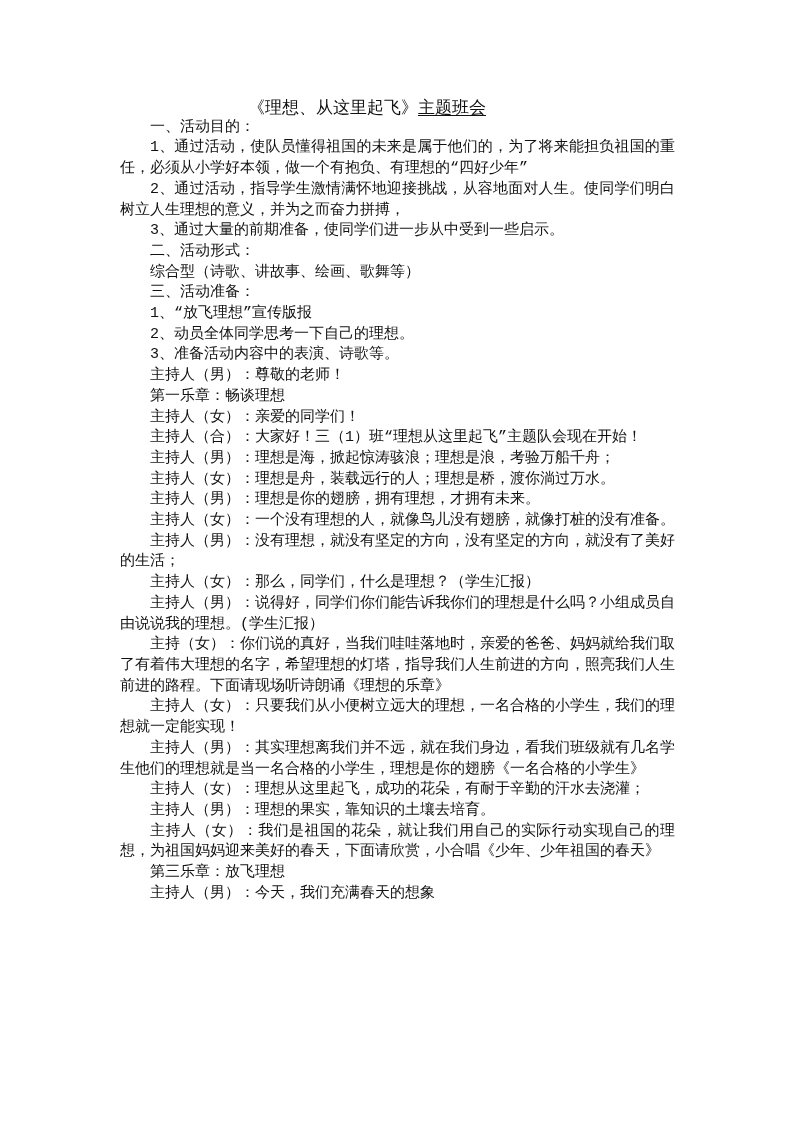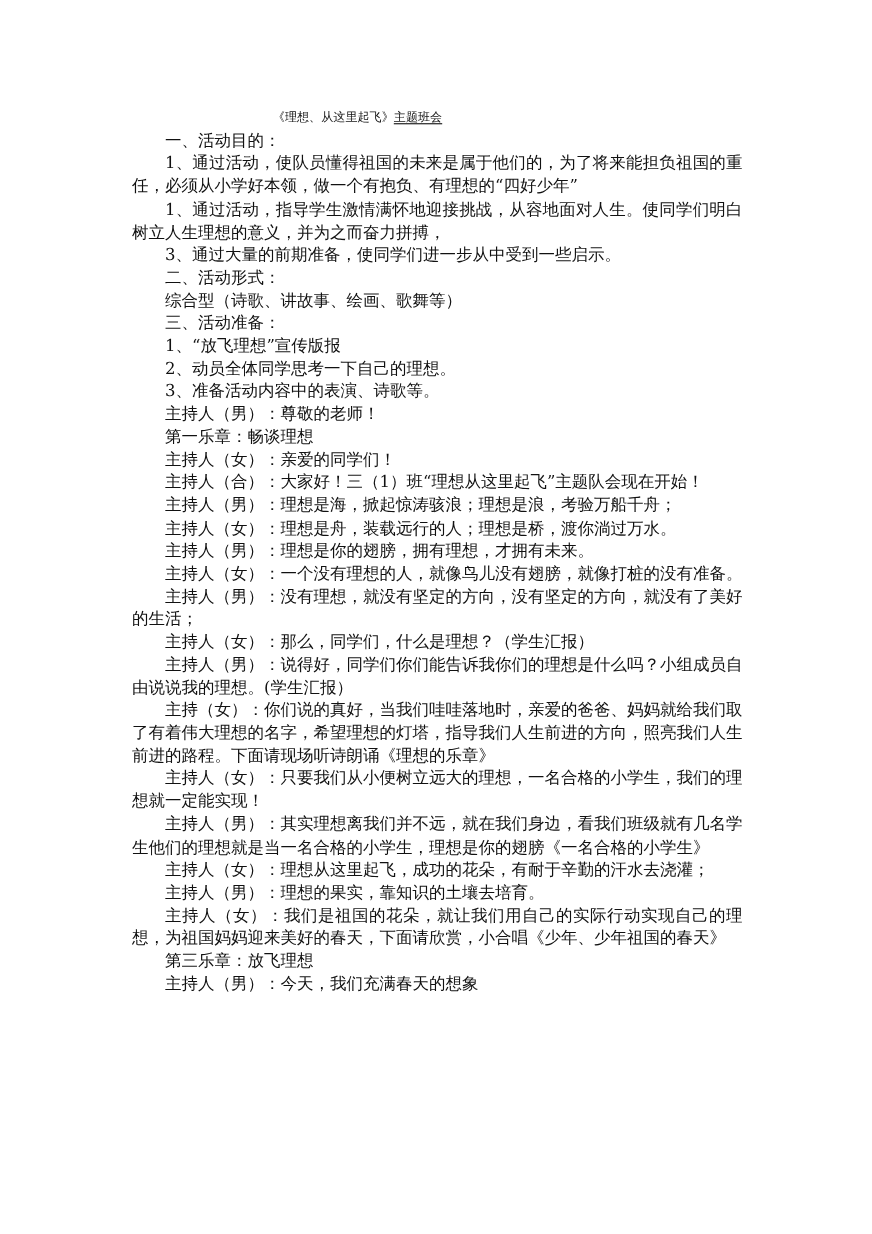--- a/index.html
+++ b/index.html
@@ -20,45 +20,46 @@
     left: 120px;
     top: 97px;
     width: 555px;
     font-size: 15px;
     line-height: 20.7px;
   }
   .title {
     text-align: left;
     padding-left: 128px;
     margin: 0;
-    font-size: 11px;
+    font-size: 17px;
     font-weight: normal;
     line-height: 20.7px;
     white-space: nowrap;
   }
   .title .u {
     text-decoration: underline;
     text-underline-offset: 2px;
   }
   .p {
     margin: 0;
     text-indent: 30px;
     text-align: justify;
     word-break: break-all;
+    font-family: Liberation Mono, monospace;
   }
 </style>
 </head>
 <body>
 
 <div class="page">
   <h1 class="title"><span>《理想、从这里起飞》</span><span class="u">主题班会</span></h1>
 
   <p class="p">一、活动目的：</p>
   <p class="p">1、通过活动，使队员懂得祖国的未来是属于他们的，为了将来能担负祖国的重任，必须从小学好本领，做一个有抱负、有理想的“四好少年”</p>
-  <p class="p">1、通过活动，指导学生激情满怀地迎接挑战，从容地面对人生。使同学们明白树立人生理想的意义，并为之而奋力拼搏，</p>
+  <p class="p">2、通过活动，指导学生激情满怀地迎接挑战，从容地面对人生。使同学们明白树立人生理想的意义，并为之而奋力拼搏，</p>
   <p class="p">3、通过大量的前期准备，使同学们进一步从中受到一些启示。</p>
   <p class="p">二、活动形式：</p>
   <p class="p">综合型（诗歌、讲故事、绘画、歌舞等）</p>
   <p class="p">三、活动准备：</p>
   <p class="p">1、“放飞理想”宣传版报</p>
   <p class="p">2、动员全体同学思考一下自己的理想。</p>
   <p class="p">3、准备活动内容中的表演、诗歌等。</p>
   <p class="p">主持人（男）：尊敬的老师！</p>
   <p class="p">第一乐章：畅谈理想</p>
   <p class="p">主持人（女）：亲爱的同学们！</p>

